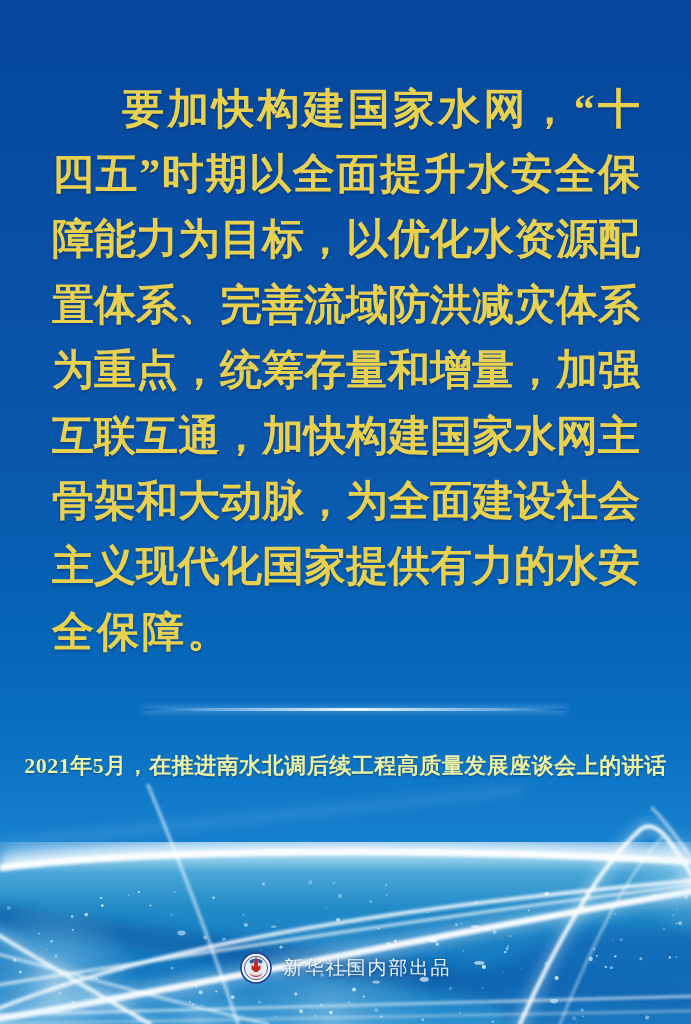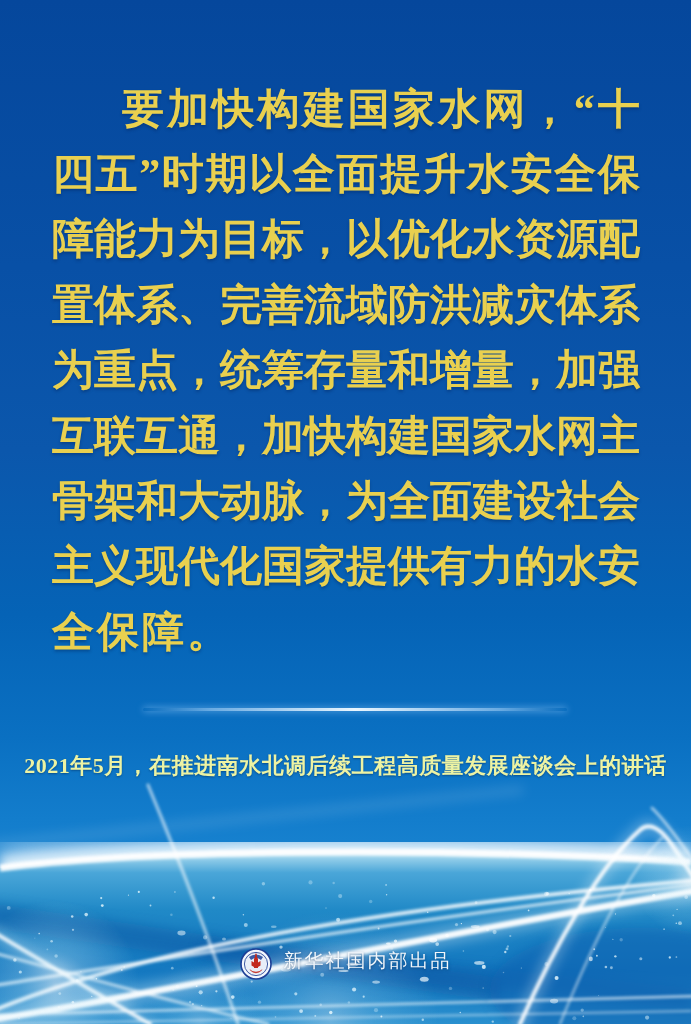--- a/index.html
+++ b/index.html
@@ -58,21 +58,21 @@
     text-shadow:0 1px 2px rgba(0,30,70,.45);
   }
   
   .earth{
     position:absolute;left:0;top:690px;width:691px;height:334px;
     display:block;
   }
   
   .footer{
     position:absolute;top:948px;left:0;right:0;height:40px;
-    display:flex;align-items:flex-start;justify-content:center;gap:12px;
+    display:flex;align-items:center;justify-content:center;gap:12px;
     z-index:5;
   }
   .footer .publisher{
     color:#f2f7fb;
     font-size:19px;
     letter-spacing:2px;
     font-family:"Liberation Sans","DejaVu Sans",sans-serif;
     text-shadow:0 1px 3px rgba(0,40,90,.55);
   }
   .logo{display:block;}

